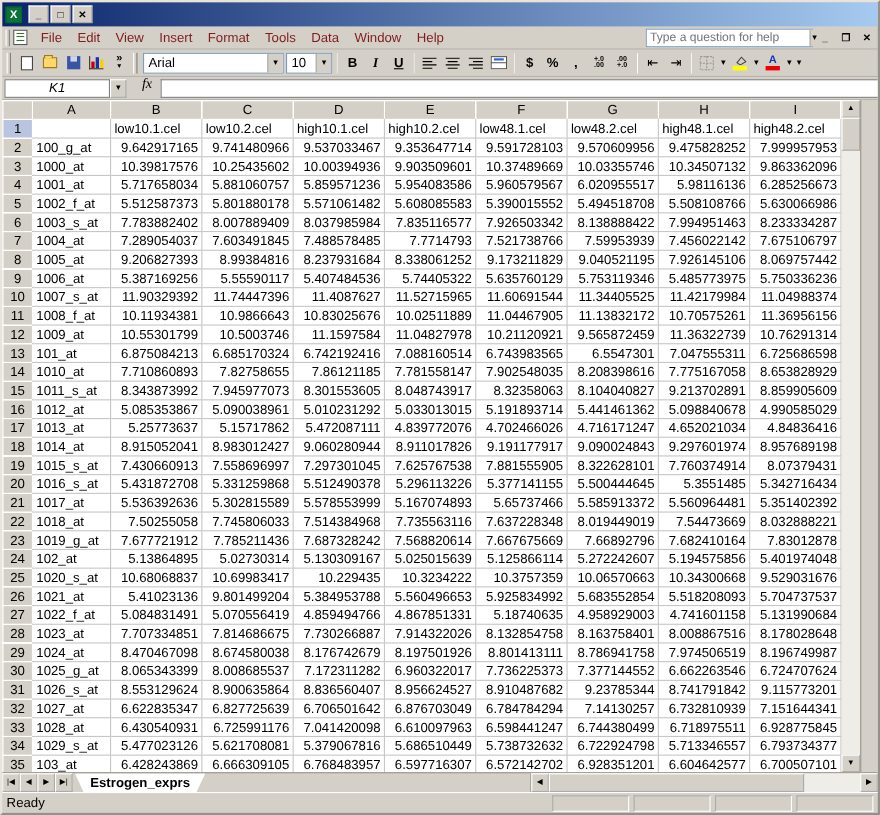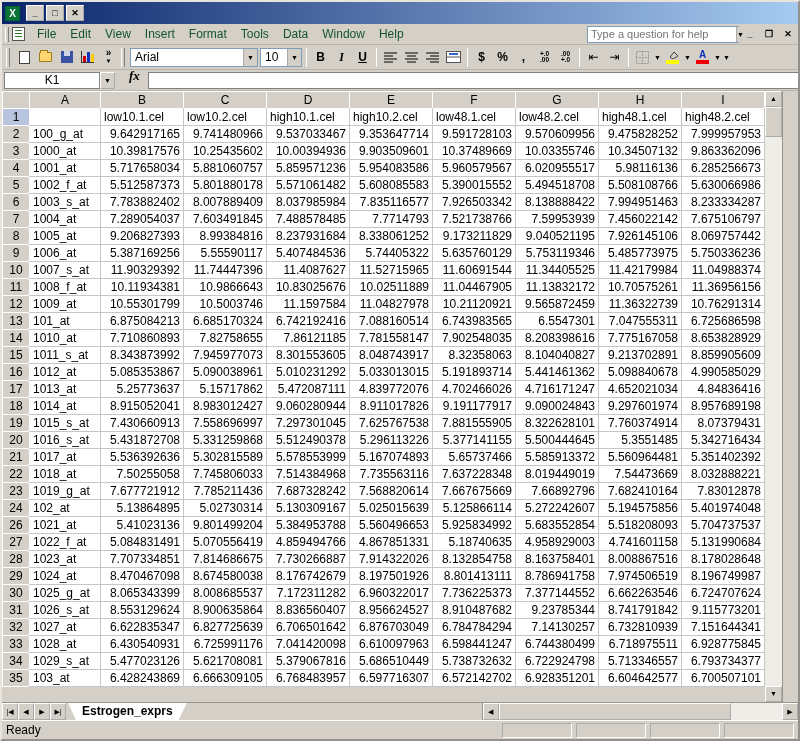--- a/index.html
+++ b/index.html
@@ -11,21 +11,21 @@
   .titlebar { height:22px; background:linear-gradient(to right,#0a246a,#a6caf0); display:flex; align-items:center; padding:0 3px; flex:0 0 auto; }
   .titlebar .app-icon { width:15px; height:15px; background:#0c7238; border:1px solid #063; color:#fff; font-weight:bold; font-size:10px; text-align:center; line-height:13px; margin-right:4px; }
   .titlebar .title { color:#fff; font-weight:bold; font-size:13px; flex:1; white-space:nowrap; overflow:hidden; }
   .winbtn { width:18px; height:16px; background:#d4d0c8; border:1px outset #fff; font-size:9px; line-height:14px; text-align:center; margin-left:2px; color:#000; font-weight:bold; }
 
   
   .menubar { height:21px; display:flex; align-items:center; padding:0 2px; flex:0 0 auto; border-bottom:1px solid #b8b4ac; }
   .menubar .grip { width:4px; height:15px; border-left:1px solid #fff; border-right:1px solid #808080; margin:0 3px 0 1px; }
   .doc-icon { width:13px; height:14px; background:#fff; border:1px solid #555; margin-right:5px; position:relative; }
   .doc-icon::after { content:""; position:absolute; left:2px; top:2px; right:2px; bottom:2px; background:repeating-linear-gradient(to bottom,#2a7a2a 0 1px,#fff 1px 3px); }
-  .menu-item { padding:2px 7px; color:#14532d; }
+  .menu-item { padding:2px 7px; color:#7f1d1d; }
   .qbox { margin-left:auto; width:152px; height:17px; background:#fff; border:1px solid #7f9db9; display:flex; align-items:center; }
   .qbox input { border:none; outline:none; flex:1; font-size:11px; color:#7a7a72; padding:8px 3px; font-family:"Liberation Sans",sans-serif; background:transparent; }
   .qbox .drop { width:13px; font-size:7px; text-align:center; color:#000; background:#d4d0c8; height:15px; line-height:15px; border-left:1px solid #aaa; }
   .flatbtn { width:16px; height:15px; text-align:center; font-size:9px; line-height:15px; margin-left:3px; font-weight:bold; color:#000; }
 
   
   .toolbar { height:25px; display:flex; align-items:center; padding:0 2px; flex:0 0 auto; border-bottom:1px solid #b8b4ac; }
   .tb-grip { width:4px; height:19px; border-left:1px solid #fff; border-right:1px solid #808080; margin:0 4px 0 2px; }
   .tb-sep { width:1px; height:19px; background:#9a968e; border-right:1px solid #fff; margin:0 3px; }
   .tbtn { width:21px; height:21px; display:flex; align-items:center; justify-content:center; font-size:12px; color:#000; position:relative; }
@@ -43,23 +43,23 @@
   .combo .val { padding:0 4px; flex:1; font-size:12px; }
   .combo .drop { width:14px; height:17px; background:#d4d0c8; border-left:1px solid #aaa; font-size:7px; text-align:center; line-height:17px; }
   .ul { text-decoration:underline; }
   .dec-ico { font-size:6.5px; line-height:6px; text-align:center; font-weight:bold; }
   .color-btn { display:flex; flex-direction:column; align-items:center; justify-content:center; }
   .color-btn .bar { width:13px; height:4px; margin-top:1px; }
   .mini-drop { width:9px; font-size:7px; text-align:center; }
 
   
   .formulabar { height:21px; display:flex; align-items:center; flex:0 0 auto; background:#d4d0c8; padding:1px 0 1px 2px; border-bottom:1px solid #b8b4ac; }
-  .namebox { width:96px; height:17px; background:#fff; border:1px solid #808080; text-align:center; line-height:15px; font-size:12px; }
+  .namebox { width:96px; height:17px; background:#fff; border:1px solid #808080; text-align:center; line-height:15px; font-size:12px;font-style:italic; }
   .namedrop { width:15px; height:17px; background:#d4d0c8; border:1px outset #fff; font-size:7px; text-align:center; line-height:15px; }
-  .fx { font-family:"Liberation Serif",serif; font-style:italic; font-weight:bold; font-size:13px; margin:0 8px 8px 14px; }
+  .fx { font-family:"Liberation Serif",serif; font-style:italic; font-weight:normal; font-size:13px; margin:0 8px 8px 14px; }
   .formula-input { flex:1; height:17px; background:#fff; border:1px solid #808080; border-right:none; margin-right:0; }
 
   
   .gridwrap { flex:1; display:flex; overflow:hidden; background:#d4d0c8; }
   table.sheet { border-collapse:collapse; table-layout:fixed; flex:0 0 auto; align-self:flex-start; background:#fff; }
   table.sheet th, table.sheet td { height:17px; font-weight:normal; overflow:hidden; white-space:nowrap; }
   th.corner { background:#d4d0c8; border:1px outset #fff; }
   th.colhdr { background:#d4d0c8; border:1px outset #fff; text-align:center; font-size:12px; color:#000; }
   th.rowhdr { background:#d4d0c8; border:1px outset #fff; text-align:center; font-size:12px; color:#000; }
   th.rowhdr.sel { background:#b9c4de; }
@@ -550,20 +550,32 @@
             <td class="cell tright">5.13864895</td>
             <td class="cell tright">5.02730314</td>
             <td class="cell tright">5.130309167</td>
             <td class="cell tright">5.025015639</td>
             <td class="cell tright">5.125866114</td>
             <td class="cell tright">5.272242607</td>
             <td class="cell tright">5.194575856</td>
             <td class="cell tright">5.401974048</td>
           </tr>
           <tr>
+            <th class="rowhdr">25</th>
+            <td class="cell tleft">1020_s_at</td>
+            <td class="cell tright">10.68068837</td>
+            <td class="cell tright">10.69983417</td>
+            <td class="cell tright">10.229435</td>
+            <td class="cell tright">10.3234222</td>
+            <td class="cell tright">10.3757359</td>
+            <td class="cell tright">10.06570663</td>
+            <td class="cell tright">10.34300668</td>
+            <td class="cell tright">9.529031676</td>
+          </tr>
+          <tr>
             <th class="rowhdr">26</th>
             <td class="cell tleft">1021_at</td>
             <td class="cell tright">5.41023136</td>
             <td class="cell tright">9.801499204</td>
             <td class="cell tright">5.384953788</td>
             <td class="cell tright">5.560496653</td>
             <td class="cell tright">5.925834992</td>
             <td class="cell tright">5.683552854</td>
             <td class="cell tright">5.518208093</td>
             <td class="cell tright">5.704737537</td>

